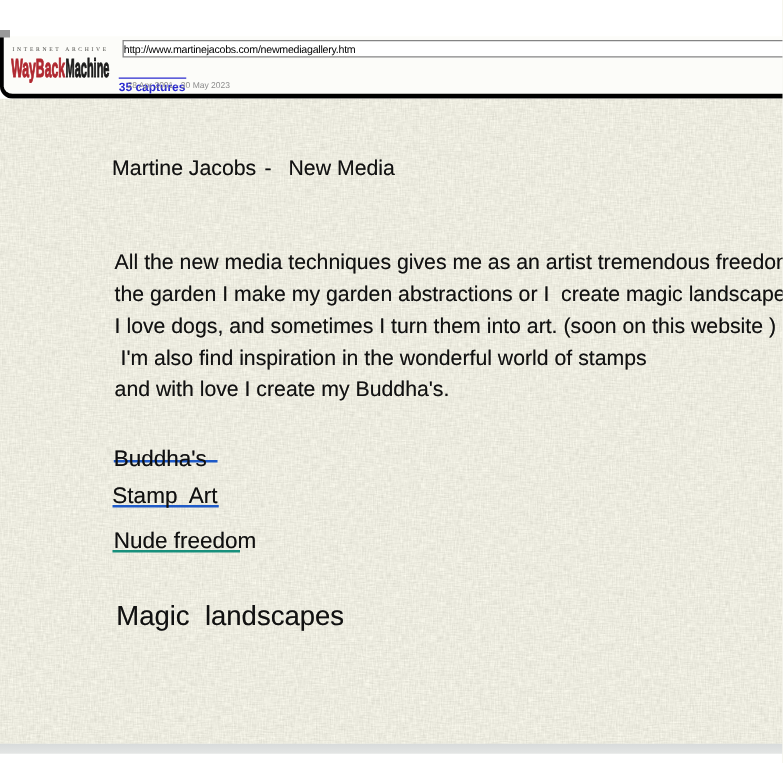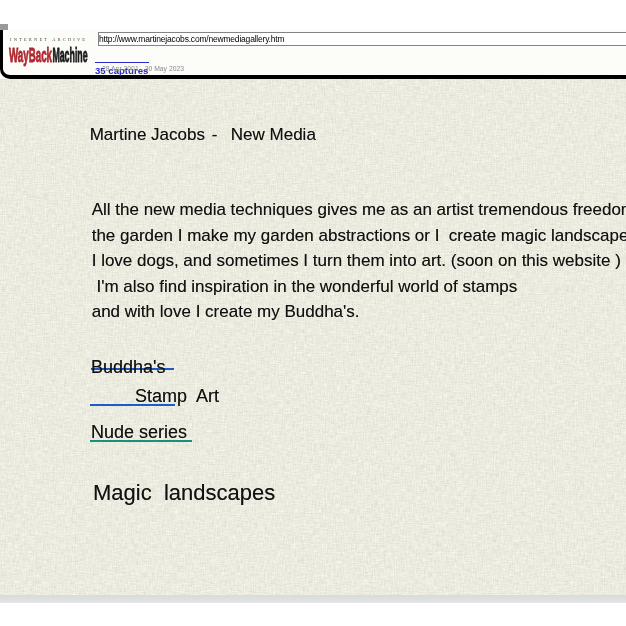--- a/index.html
+++ b/index.html
@@ -20,21 +20,21 @@
   #captures{position:absolute;left:95px;top:66px;font-size:9.6px;font-weight:bold;
             color:#2a2ad0;line-height:9.6px;white-space:pre;}
   #capunder{position:absolute;left:95.3px;top:61.8px;width:53.4px;height:1.4px;background:#2a2ad0;}
   #daterange{position:absolute;left:102px;top:65.6px;font-size:6.8px;color:#8a8a8a;line-height:6.8px;white-space:pre;}
   
   .txt{position:absolute;color:#111;white-space:pre;line-height:1;text-shadow:0 0 0.5px rgba(20,20,20,0.5);}
   #h1{left:89.7px;top:126.3px;font-size:17px;}
   #para{left:91.7px;top:197px;font-size:17px;line-height:25.6px;}
   .link{font-size:18px;color:#101010;}
   #l1{left:91px;top:358px;}
-  #l2{left:89.9px;top:386.7px;margin-left:45px;}
+  #l2{left:89.9px;top:386.7px;}
   #l3{left:91px;top:422.7px;}
   #magic{left:93px;top:481.5px;font-size:22px;}
   .ubar{position:absolute;height:2px;}
   #u1{left:90.5px;top:367.9px;width:83.5px;background:#1e5ac8;}
   #u2{left:90px;top:403.9px;width:84.5px;background:#1e5ac8;}
   #u3{left:90px;top:439.6px;width:102px;background:#18907c;}
 </style>
 </head>
 <body>
 
@@ -68,14 +68,14 @@
   <div class="txt" id="para">All the new media techniques gives me as an artist tremendous freedom when I work in
 the garden I make my garden abstractions or I  create magic landscapes.
 I love dogs, and sometimes I turn them into art. (soon on this website )
  I'm also find inspiration in the wonderful world of stamps
 and with love I create my Buddha's.</div>
   <div class="ubar" id="u1"></div>
   <div class="ubar" id="u2"></div>
   <div class="ubar" id="u3"></div>
   <div class="txt link" id="l1">Buddha's</div>
   <div class="txt link" id="l2">Stamp  Art</div>
-  <div class="txt link" id="l3">Nude series</div>
+  <div class="txt link" id="l3">Nude freedom</div>
   <div class="txt" id="magic">Magic  landscapes</div>
 
 </body></html>

